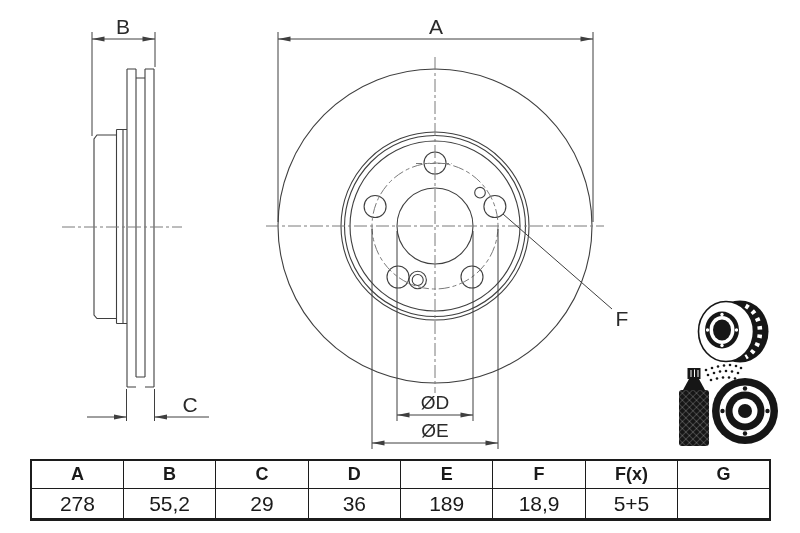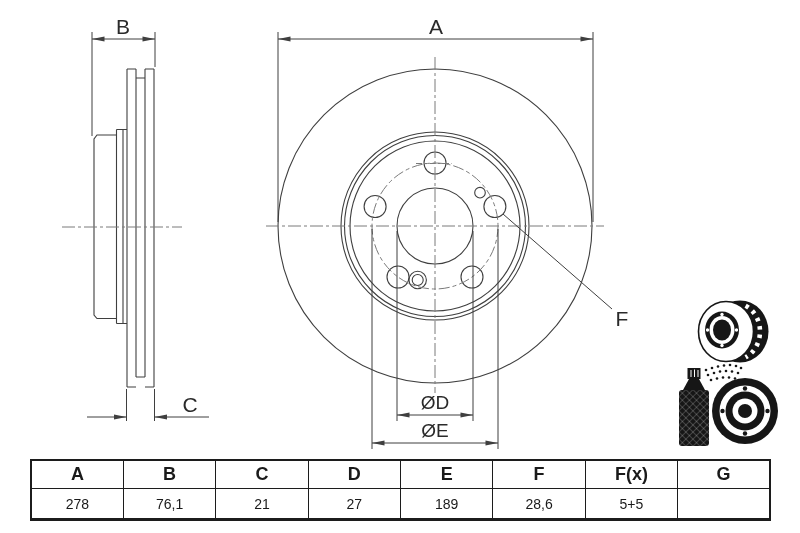--- a/index.html
+++ b/index.html
@@ -32,21 +32,21 @@
     border-bottom-width:3px;
   }
   table.spec th, table.spec td{
     border:1.5px solid #1c1c1c;
     text-align:center;
     vertical-align:middle;
     color:#1a1a1a;
     padding:0;
   }
   table.spec th{height:27px;font-size:18px;font-weight:bold;}
-  table.spec td{height:29px;font-size:14px;font-weight:normal;}
+  table.spec td{height:29px;font-size:21px;font-weight:normal;}
 </style>
 </head>
 <body>
 
 <svg id="drawing" width="800" height="455" viewBox="0 0 800 455" fill="none" stroke-linecap="butt">
 
   <g stroke="#3f3f3f" stroke-width="1.1">
 
     <path d="M127,69 V387"></path>
     <path d="M136,69 V377"></path>
@@ -198,23 +198,23 @@
         <th>D</th>
         <th>E</th>
         <th>F</th>
         <th>F(x)</th>
         <th>G</th>
       </tr>
     </thead>
     <tbody>
       <tr>
         <td>278</td>
-        <td>76,1</td>
-        <td>21</td>
-        <td>27</td>
+        <td>55,2</td>
+        <td>29</td>
+        <td>36</td>
         <td>189</td>
-        <td>28,6</td>
+        <td>18,9</td>
         <td>5+5</td>
         <td></td>
       </tr>
     </tbody>
   </table>
 </div>
 
 </body></html>

